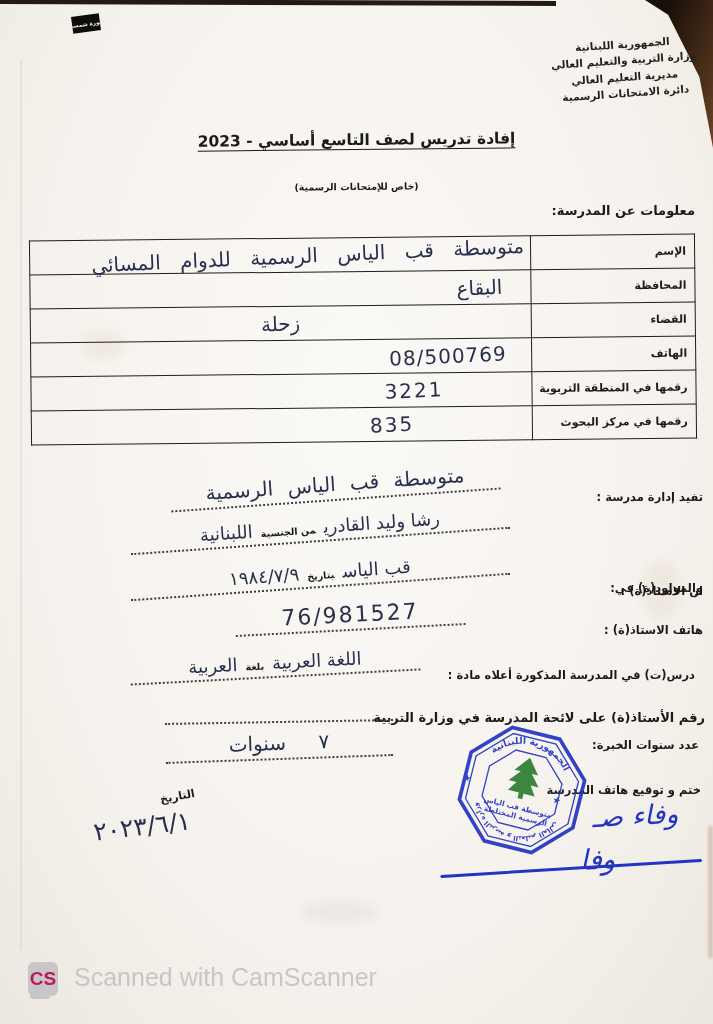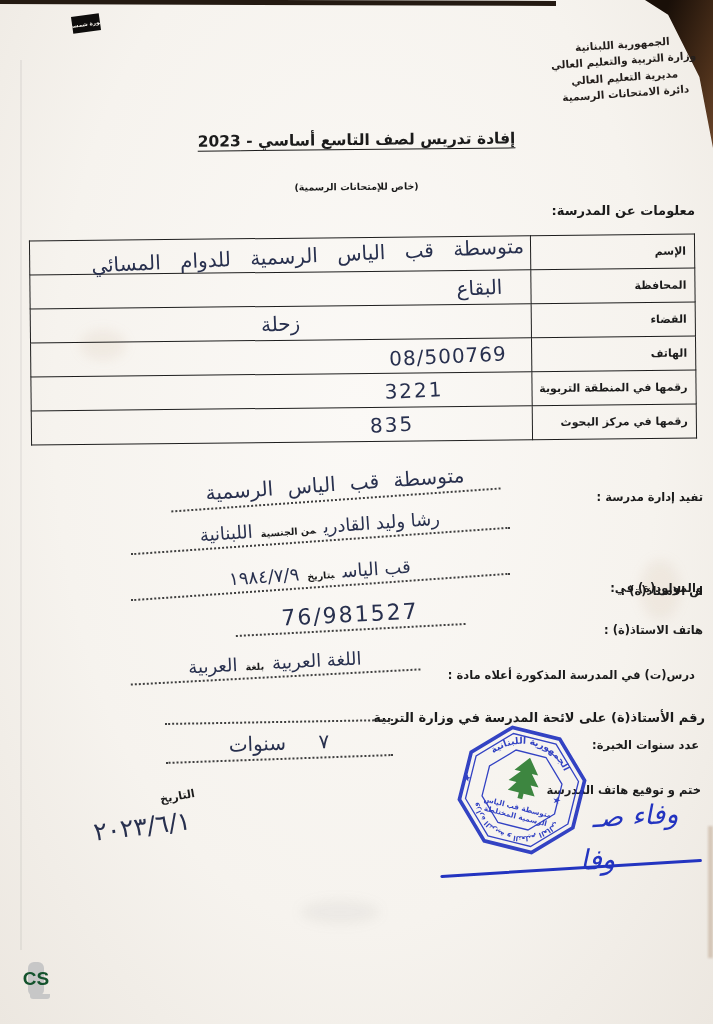--- a/index.html
+++ b/index.html
@@ -70,22 +70,22 @@
   .sig-name{position:absolute;left:592px;top:800px;font-size:27px;color:#2334c0;white-space:nowrap;
     transform:rotate(-3deg);font-style:italic;}
   .sig-flourish{position:absolute;left:440px;top:840px;width:262px;height:50px;transform:rotate(-2deg);}
   .sig-flourish .word{position:absolute;left:140px;top:4px;font-size:28px;color:#2334c0;font-style:italic;}
   .sig-flourish .stroke{position:absolute;left:0;top:27px;width:262px;height:3px;background:#2334c0;border-radius:2px;transform:rotate(-1.5deg);}
   .date-label{position:absolute;left:160px;top:790px;font-size:11px;font-weight:bold;transform:rotate(-10deg);}
   .date-value{position:absolute;left:52px;top:812px;width:180px;font-size:25px;color:#28304e;
     transform:rotate(-7deg);letter-spacing:4px;text-align:center;}
 
   
-  .cs-badge{position:absolute;left:28px;top:962px;width:16px;height:34px;background:#c7c7c7;border-radius:6px;
-    color:#14532d;font-weight:bold;font-size:19px;display:flex;align-items:center;justify-content:center;
+  .cs-badge{position:absolute;left:28px;top:962px;width:30px;height:34px;background:#c7c7c7;border-radius:6px;
+    color:#be185d;font-weight:bold;font-size:19px;display:flex;align-items:center;justify-content:center;
     font-family:"Liberation Sans",sans-serif;}
   .cs-foot{position:absolute;left:30px;top:994px;width:20px;height:5px;background:#c7c7c7;border-radius:0 0 3px 3px;}
   .cs-text{position:absolute;left:74px;top:963px;font-size:25px;color:#c7c7c7;font-family:"Liberation Sans",sans-serif;}
 </style>
 </head>
 <body>
 
 <div class="paper" dir="rtl">
 
   <div class="edge-top"></div>
@@ -199,14 +199,15 @@
   <div class="sig-flourish">
     <span class="word">وفا</span>
     <div class="stroke"></div>
   </div>
 
   <div class="date-label printed">التاريخ</div>
   <div class="date-value">٢٠٢٣/٦/١</div>
 
   <div class="cs-badge" dir="ltr">CS</div>
   <div class="cs-foot"></div>
+  <div class="cs-text" dir="ltr">Scanned with CamScanner</div>
 
 </div>
 
 </body></html>

